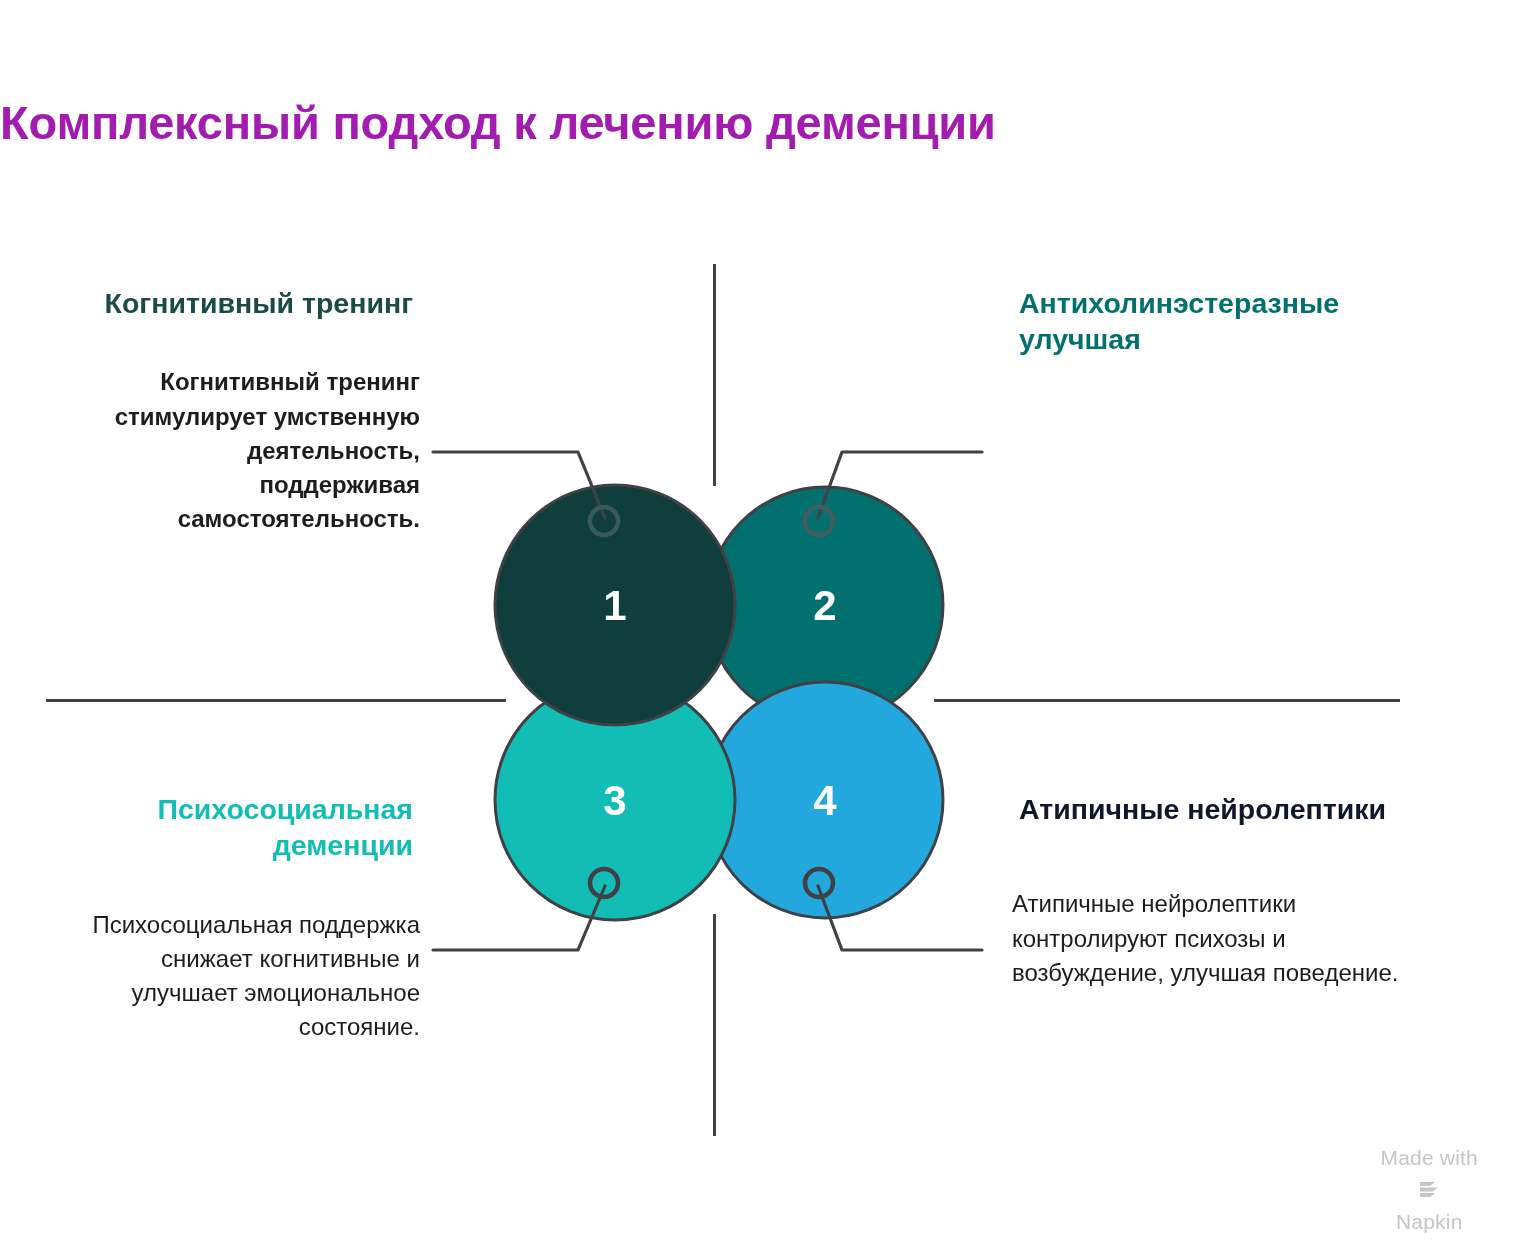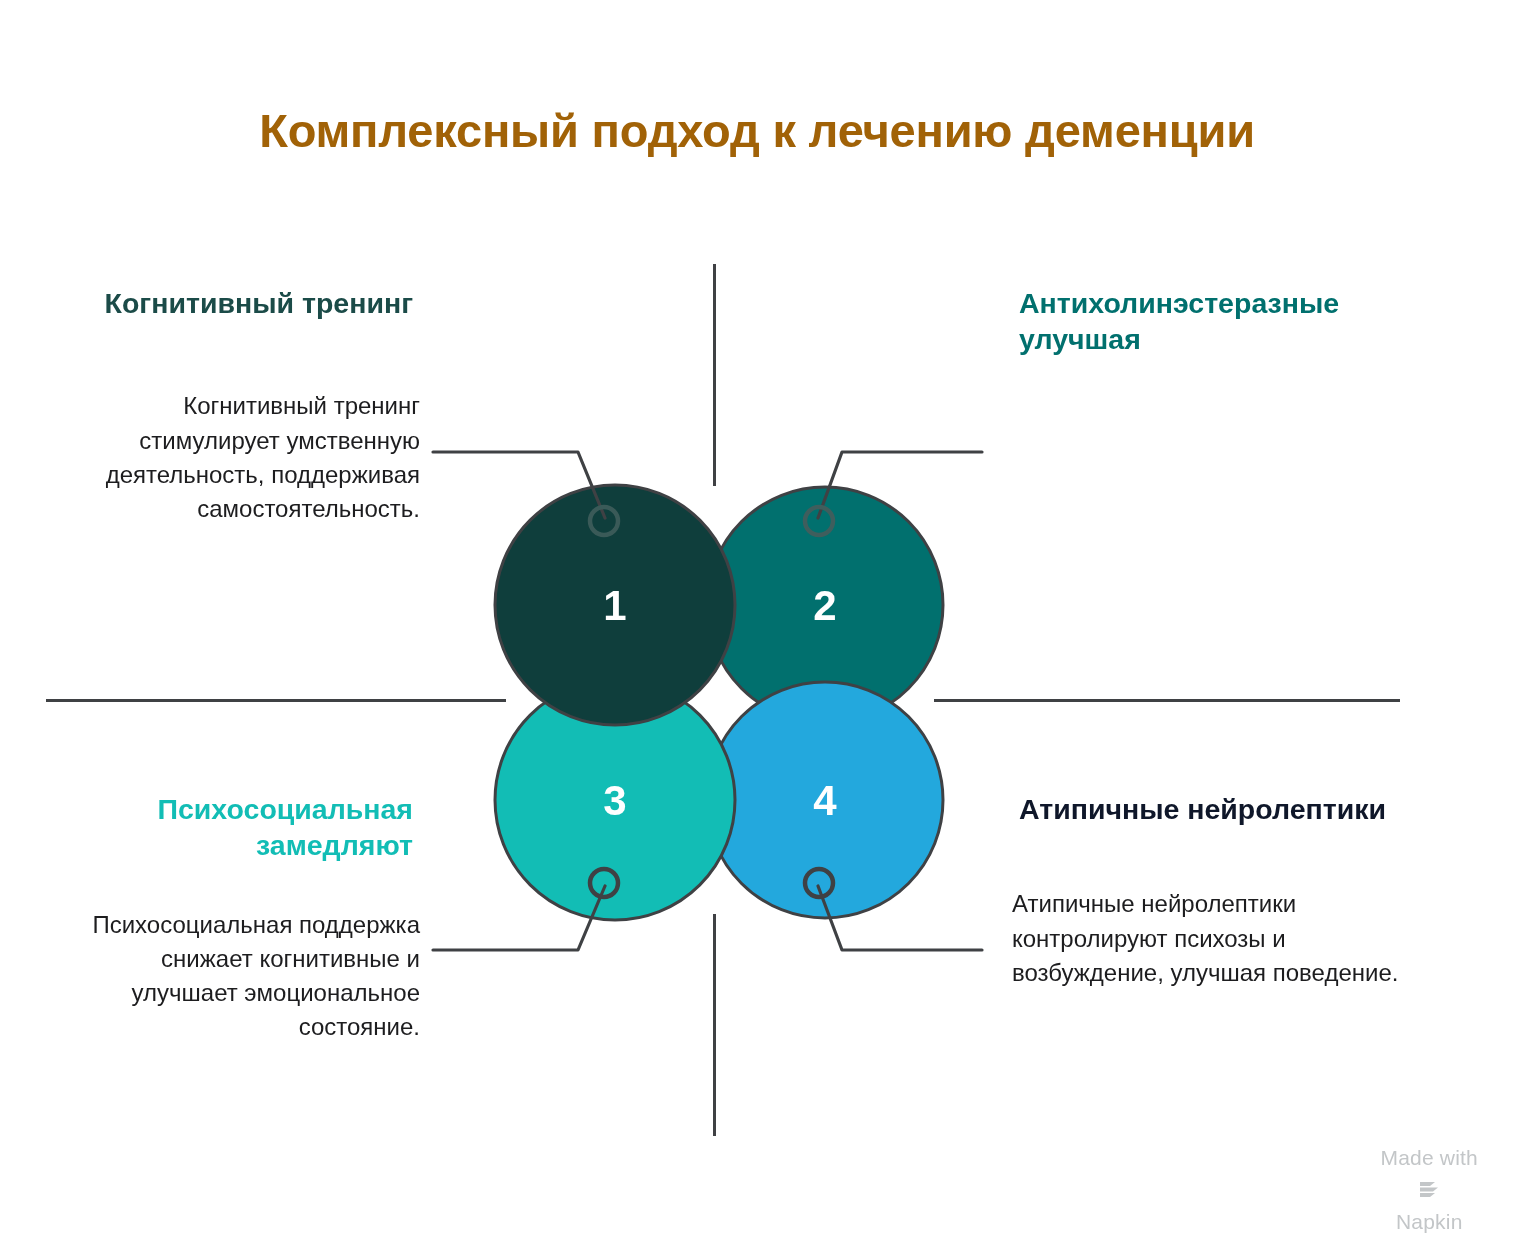--- a/index.html
+++ b/index.html
@@ -17,26 +17,25 @@
     width: 1514px;
     height: 1256px;
     background: #ffffff;
     overflow: hidden;
   }
 
   
   #page-title {
     position: absolute;
     left: 0;
-    top: 104px;
+    top: 96px;
     width: 1514px;
-    text-align: center;
     font-size: 47px;
     font-weight: bold;
-    color: #a16207;
+    color: #a21caf;
     letter-spacing: -0.2px;
     line-height: 1.15;
   }
 
   
   .divider {
     position: absolute;
     background: #3f4144;
   }
   #divider-vertical-top {
@@ -80,21 +79,21 @@
     margin: 0;
   }
 
   #quadrant-1 {
     left: 80px;
     top: 278px;
     width: 340px;
     text-align: right;
   }
   #quadrant-1 .q-heading { color: #1b4b48; }
-  #quadrant-1 .q-body { margin-top: 68px; }
+  #quadrant-1 .q-body { margin-top: 44px; font-weight: bold; }
 
   #quadrant-2 {
     left: 1012px;
     top: 278px;
     width: 440px;
     text-align: left;
   }
   #quadrant-2 .q-heading { color: #01706e; }
   #quadrant-2 .q-body { margin-top: 42px; }
 
@@ -165,21 +164,21 @@
   <div class="quadrant" id="quadrant-1">
     <div class="q-heading">Когнитивный тренинг</div>
     <div class="q-body">Когнитивный тренинг стимулирует умственную деятельность, поддерживая самостоятельность.</div>
   </div>
 
   <div class="quadrant" id="quadrant-2">
     <div class="q-heading">Антихолинэстеразные улучшая</div>
   </div>
 
   <div class="quadrant" id="quadrant-3">
-    <div class="q-heading">Психосоциальная замедляют</div>
+    <div class="q-heading">Психосоциальная деменции</div>
     <div class="q-body">Психосоциальная поддержка снижает когнитивные и улучшает эмоциональное состояние.</div>
   </div>
 
   <div class="quadrant" id="quadrant-4">
     <div class="q-heading">Атипичные нейролептики</div>
     <div class="q-body">Атипичные нейролептики контролируют психозы и возбуждение, улучшая поведение.</div>
   </div>
 
   <svg id="venn-svg" viewBox="0 0 500 540">
 

